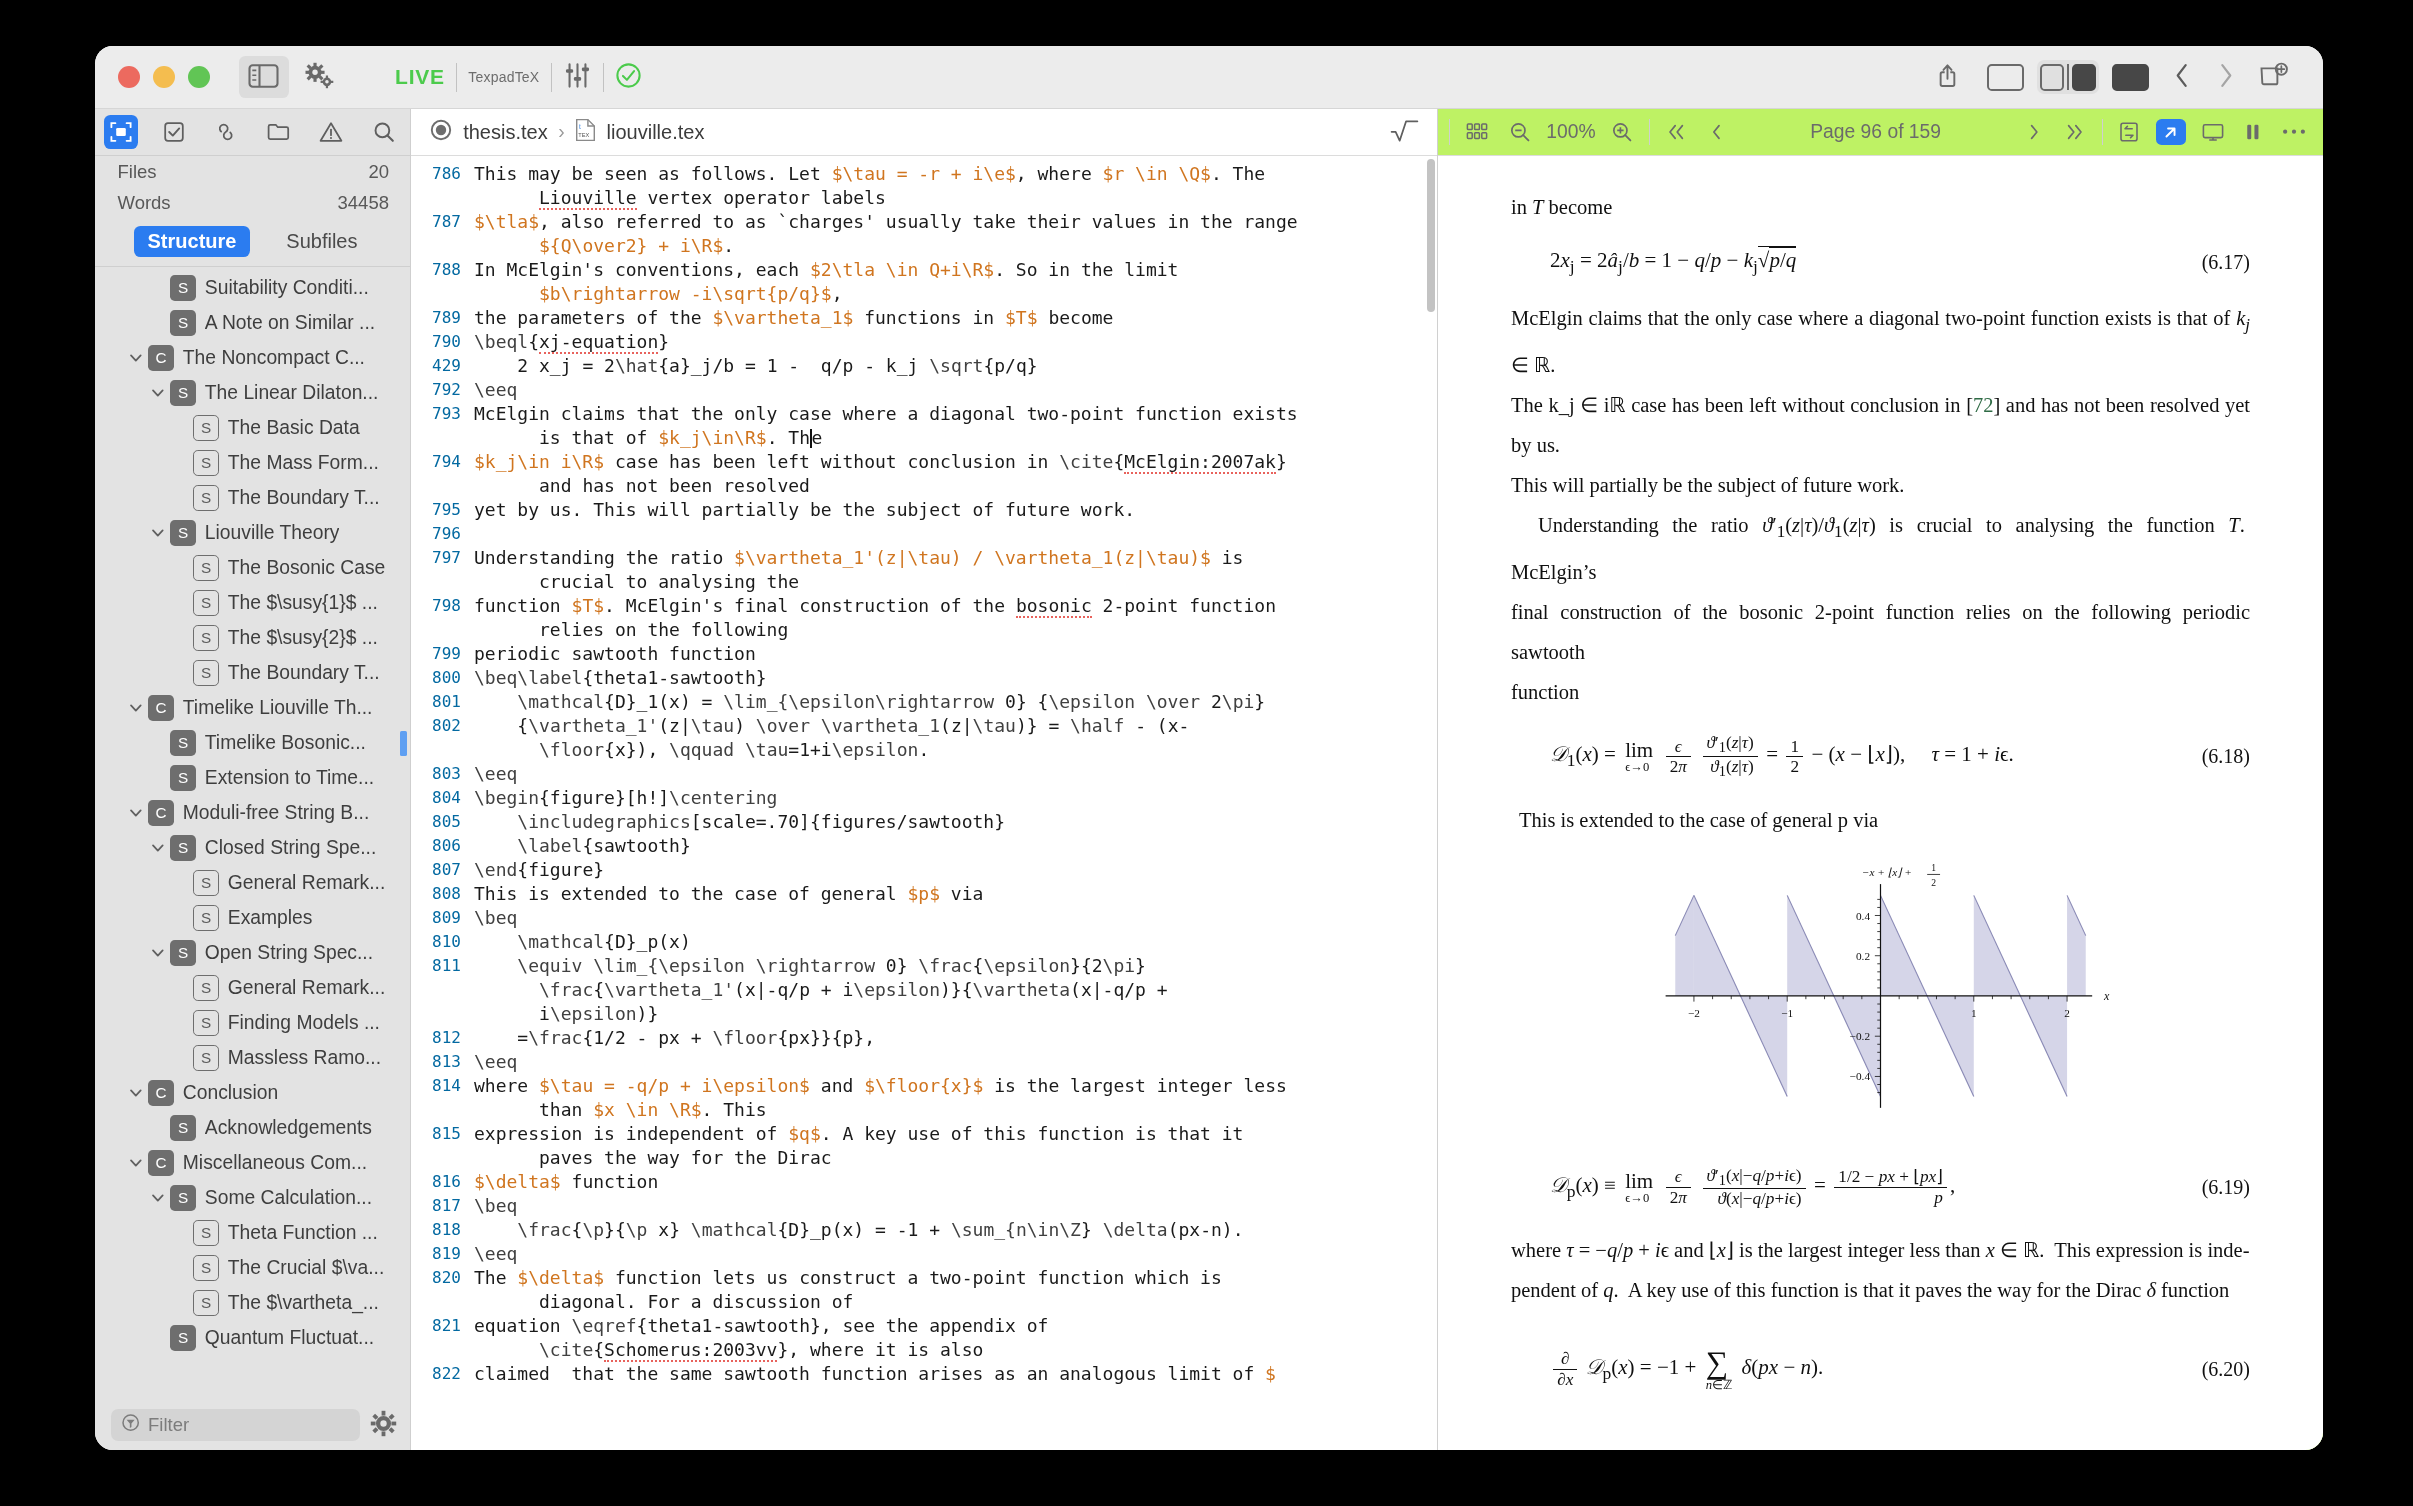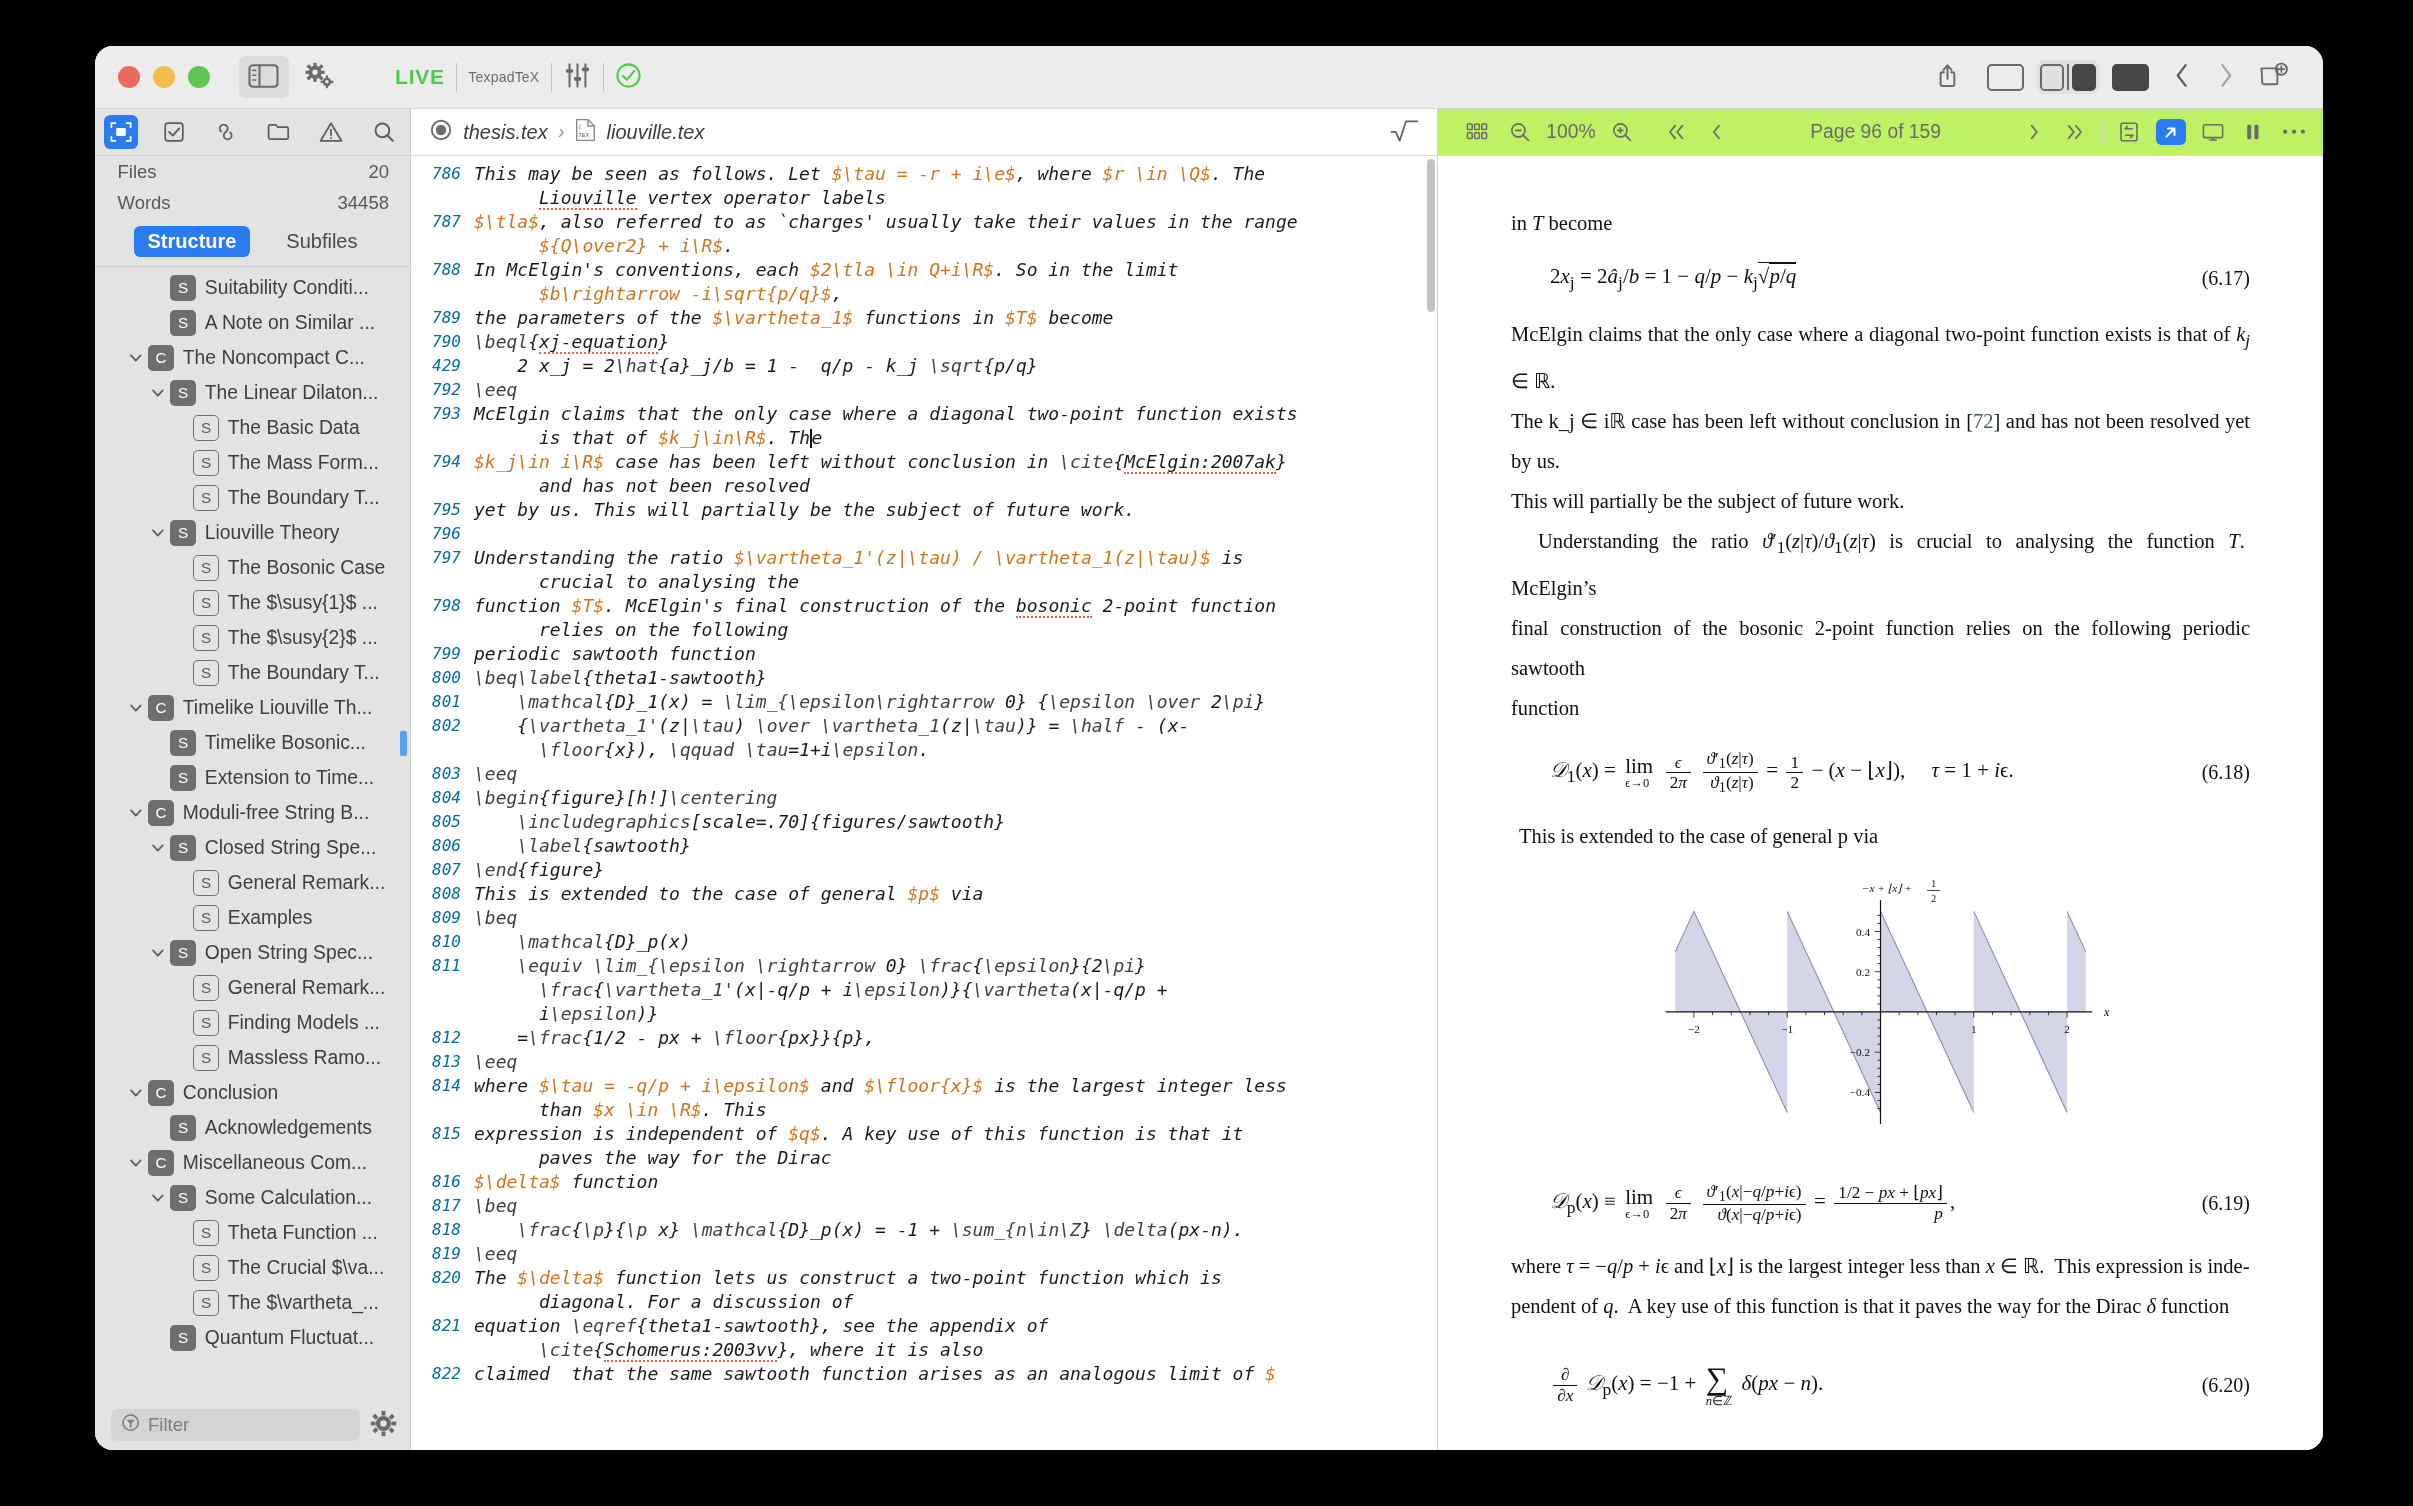--- a/index.html
+++ b/index.html
@@ -84,21 +84,21 @@
   .tlabel { font-size: 19.3px; color: #3e3e3e; white-space: nowrap; overflow: hidden; }
   .tmark { position: absolute; right: 3.2px; top: 5.6px; width: 7.2px; height: 25px; background: #5e9ff2; border-radius: 1.6px; }
   .sb-filter { height: 50px; display: flex; align-items: center; gap: 9.7px; padding: 0 13px 0 16px; }
   .filter-box {
     flex: 1; height: 32px; background: #d4d4d4; border-radius: 7.2px;
     display: flex; align-items: center; gap: 8px; padding: 0 9.7px;
     font-size: 18.5px; color: #7c7c7c;
   }
 
   
-  .editor { flex: 1; display: flex; flex-direction: column; background: #fff; border-right: 0.8px solid #d0d0d0; min-width: 0; font-style: italic; }
+  .editor { flex: 1; display: flex; flex-direction: column; background: #fff; border-right: 0.8px solid #d0d0d0; min-width: 0; }
   .ed-bar {
     height: 47px; display: flex; align-items: center;
     border-bottom: 0.8px solid #dcdcdc; padding: 0 17.7px; gap: 11.3px;
     position: relative;
   }
   .crumb { display: flex; align-items: center; gap: 10.5px; font-size: 20px; color: #3c3c3c; }
   .crumb-sep { color: #9a9a9a; font-size: 19.3px; }
   .code {
     flex: 1; overflow: hidden; position: relative;
     font-family: "DejaVu Sans Mono", monospace;
@@ -120,21 +120,21 @@
   .code-scroll { position: absolute; right: 2.4px; top: 3.2px; width: 7.2px; height: 153px; background: #c3c3c3; border-radius: 4px; }
 
   
   .pdf { width: 885px; display: flex; flex-direction: column; background: #bef264; }
   .pdf-bar { height: 47px; display: flex; align-items: center; border-bottom: 0.8px solid #dcdcdc; font-size: 19.3px; color: #6b6b6b; gap: 9.7px; padding: 0 11.3px; }
   .pdf-sep { width: 0.8px; height: 26px; background: #cfcfcf; }
   .pdfbtn { display: flex; align-items: center; justify-content: center; padding: 2.4px 4.8px; border-radius: 5.6px; color: #6b6b6b; }
   .pdfbtn.blue { background: #2b7cf0; color: #fff; }
   .pdf-page { flex: 1; overflow: hidden; background: #fff; }
   .page-inner {
-    width: 813px; margin: 16px auto; padding: 31px 37px 0 37px;
+    width: 813px; margin: 0 auto; padding: 31px 37px 0 37px;
     font-family: "Liberation Serif", serif; color: #101010;
   }
   .p-line { font-size: 20.5px; line-height: 40px; text-align: justify; }
   .eqrow { display: flex; align-items: center; margin: 21px 0; }
   .eqbody { flex: 1; padding-left: 39px; font-family: "Liberation Serif", serif; font-size: 21px; }
   .eqnum { font-size: 20px; width: 88px; text-align: right; }
   i.v { font-style: italic; }
   .frac { display: inline-block; vertical-align: middle; text-align: center; font-size: .82em; line-height: 1.12; margin: 0 3.2px; }
   .frac .num { border-bottom: 1px solid #111; padding: 0 4px; display:block; }
   .frac .den { padding: 0 4px; display:block;text-align:right; }

